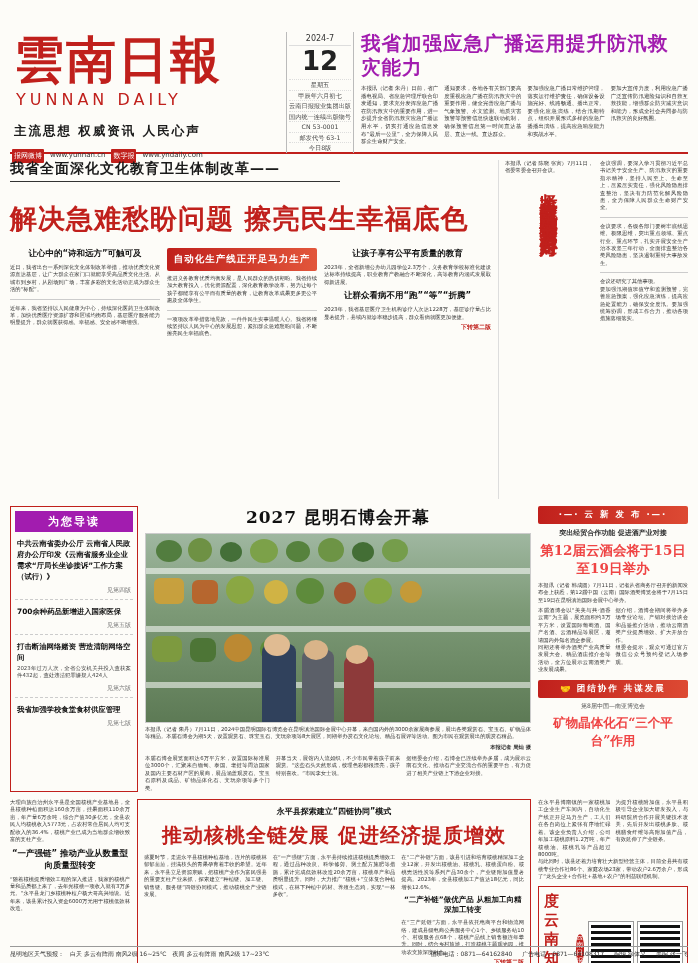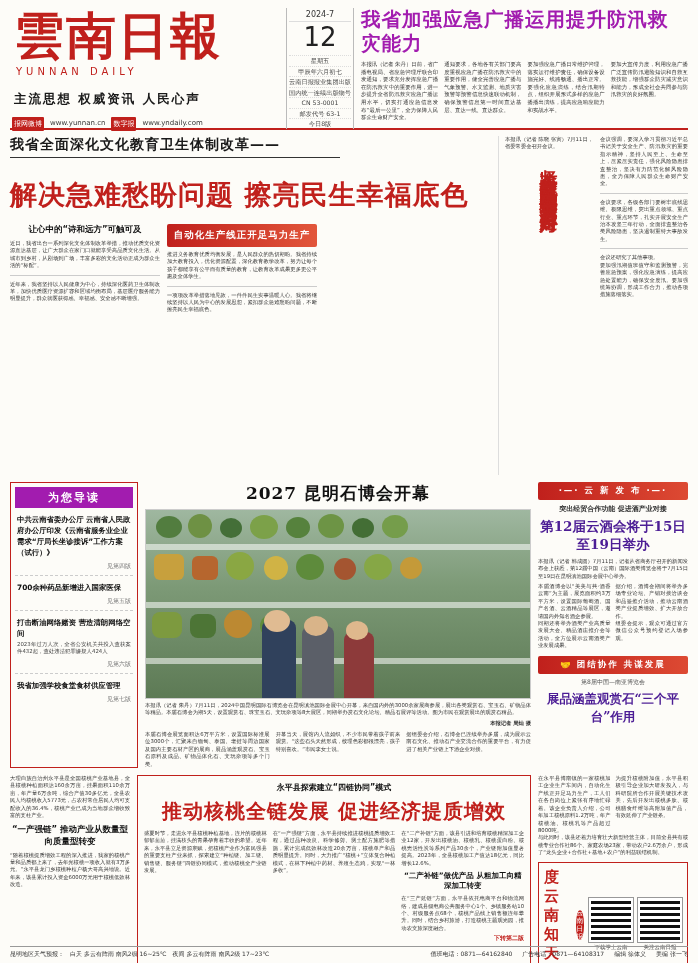--- a/index.html
+++ b/index.html
@@ -6,37 +6,37 @@
   body{
     width:698px;height:963px;
     background:#fdfcf8;
     font-family:"DejaVu Sans","Liberation Sans",sans-serif;
     color:#1a1a1a;
     overflow:hidden;
   }
   .page{position:relative;width:698px;height:963px;box-sizing:border-box;padding:8px 10px;}
 
   
-  .masthead{display:flex;align-items:flex-start;height:118px;border-bottom:2px solid #c0201c;padding-bottom:2px;}
+  .masthead{display:flex;align-items:flex-start;height:118px;border-bottom:2px solid #c0201c;padding-bottom:2px;margin-top:24px;}
   .logo-block{width:272px;flex:0 0 272px;}
   .logo-title{
     font-family:"DejaVu Serif","Liberation Serif",serif;
     font-weight:bold;font-size:50px;line-height:56px;color:#c0201c;
     letter-spacing:2px;padding-left:4px;
   }
-  .logo-pinyin{font-size:10px;letter-spacing:4px;color:#c0201c;padding-left:6px;margin-top:2px;}
+  .logo-pinyin{font-size:16px;letter-spacing:4px;color:#c0201c;padding-left:6px;margin-top:2px;}
   .logo-slogan{font-size:12.5px;letter-spacing:2px;margin-top:14px;padding-left:4px;font-weight:bold;}
   .logo-urls{display:flex;gap:4px;margin-top:9px;font-size:7px;padding-left:2px;}
   .logo-urls span{background:#c0201c;color:#fff;padding:2px 2px;border-radius:1px;}
   .logo-urls em{font-style:normal;color:#333;padding:2px 2px;}
 
   .date-block{width:62px;flex:0 0 62px;border-left:1px solid #bbb;border-right:1px solid #bbb;
       text-align:center;padding:2px 2px 0;margin-left:4px;}
   .date-ymd{font-size:8px;color:#333;border-bottom:1px solid #ddd;padding-bottom:2px;}
-  .date-day{font-size:26px;font-weight:normal;line-height:30px;color:#222;}
+  .date-day{font-size:26px;font-weight:bold;line-height:30px;color:#222;}
   .date-meta{font-size:6.2px;color:#444;line-height:8.5px;margin-top:3px;}
   .date-meta div{border-top:1px dotted #ddd;padding-top:1px;}
 
   .lead-block{flex:1;padding-left:7px;}
   .lead-title{font-family:"DejaVu Serif","Liberation Serif",serif;font-weight:bold;font-size:19.5px;letter-spacing:1px;line-height:24px;color:#a21caf;}
   .lead-cols{display:flex;gap:6px;margin-top:5px;}
   .lead-col{flex:1;font-size:5.4px;line-height:7.6px;color:#333;text-align:justify;}
   .tiny{font-size:5.3px;line-height:7.4px;color:#333;text-align:justify;}
 
   
@@ -79,21 +79,21 @@
   .photo .veg{position:absolute;border-radius:50%;opacity:.95;}
   .photo .shelf{position:absolute;left:0;right:0;height:6px;background:rgba(255,255,255,.55);}
   .photo .person{position:absolute;bottom:0;border-radius:8px 8px 0 0;}
   .photo-cap{font-size:5.3px;line-height:7.4px;color:#333;margin-top:3px;text-align:justify;}
   .right-col{width:150px;flex:0 0 150px;}
 
   .redbar{
     background:linear-gradient(90deg,#c0201c,#dd4a33);color:#fff;text-align:center;
     font-size:8.5px;font-weight:bold;padding:3px 0;letter-spacing:2px;margin-bottom:4px;border-radius:2px;
   }
-  .rb-title{font-family:"DejaVu Serif","Liberation Serif",serif;font-weight:bold;font-size:13.5px;line-height:18px;text-align:center;color:#4c1d95;margin:3px 0 5px;}
+  .rb-title{font-family:"DejaVu Serif","Liberation Serif",serif;font-weight:bold;font-size:13.5px;line-height:18px;text-align:center;color:#ef4444;margin:3px 0 5px;}
 
   
   .bottom{margin-top:7px;display:flex;gap:7px;}
   .bleft{width:120px;flex:0 0 120px;}
   .bcenter{flex:1;border:1px solid #c0201c;padding:6px;box-sizing:border-box;}
   .bkicker{font-size:8px;font-weight:bold;text-align:center;color:#111;}
   .btitle{font-family:"DejaVu Serif","Liberation Serif",serif;font-weight:bold;font-size:20px;line-height:26px;text-align:center;color:#c0201c;margin:5px 0 6px;letter-spacing:1px;}
   .bcols{display:flex;gap:6px;}
   .bright{width:150px;flex:0 0 150px;}
 
@@ -171,20 +171,27 @@
             <div class="tiny">近年来，我省坚持以人民健康为中心，持续深化医药卫生体制改革，加快优质医疗资源扩容和区域均衡布局，基层医疗服务能力明显提升，群众就医获得感、幸福感、安全感不断增强。</div>
           </div>
 
           <div class="fcol" style="flex:0 0 150px;">
             <div class="banner">自动化生产线正开足马力生产</div>
             <div class="tiny" style="margin-top:4px;">推进义务教育优质均衡发展，是人民群众的热切期盼。我省持续加大教育投入，优化资源配置，深化教育教学改革，努力让每个孩子都能享有公平而有质量的教育，让教育改革成果更多更公平惠及全体学生。</div>
             <div class="sep"></div>
             <div class="tiny">一项项改革举措落地见效，一件件民生实事温暖人心。我省将继续坚持以人民为中心的发展思想，紧扣群众急难愁盼问题，不断擦亮民生幸福底色。</div>
           </div>
 
+          <div class="fcol">
+            <div class="sub-h">让孩子享有公平有质量的教育</div>
+            <div class="tiny">2023年，全省新增公办幼儿园学位2.3万个，义务教育学校标准化建设达标率持续提高，职业教育产教融合不断深化，高等教育内涵式发展取得新进展。</div>
+            <div class="sub-h">让群众看病不用“跑”“等”“折腾”</div>
+            <div class="tiny">2023年，我省基层医疗卫生机构诊疗人次达1228万，基层诊疗量占比显著提升，县域内就诊率稳步提高，群众看病就医更加便捷。</div>
+            <div class="jump">下转第二版</div>
+          </div>
         </div>
       </div>
 
       <div class="vert-col">
         <div class="tiny">本报讯（记者 陈晓 张寅）7月11日，省委常委会召开会议。</div>
         <div style="display:flex;justify-content:center;">
           <div class="vert-title">坚决有力防范化解风险隐患确保全省安全形势稳定向好</div>
         </div>
       </div>
 
@@ -277,21 +284,21 @@
       <div style="display:flex;gap:5px;">
         <div class="tiny" style="flex:1;">同期还将举办酒类产业高质量发展大会、精品酒庄推介会等活动，全方位展示云南酒类产业发展成果。</div>
         <div class="tiny" style="flex:1;">组委会提示，观众可通过官方微信公众号预约登记入场参观。</div>
       </div>
 
       <div class="redbar" style="margin-top:6px;display:flex;align-items:center;justify-content:center;gap:4px;">
         <span>🤝</span>
         <span>团结协作  共谋发展</span>
       </div>
       <div style="font-size:6px;text-align:center;color:#555;">第8届中国—南亚博览会</div>
-      <div class="rb-title" style="font-size:12.5px;">展品涵盖观赏石“三个平台”作用</div>
+      <div class="rb-title" style="font-size:12.5px;">矿物晶体化石“三个平台”作用</div>
     </div>
   </div>
 
   <div class="bottom">
 
     <div class="bleft">
       <div class="tiny">大理白族自治州永平县是全国核桃产业基地县，全县核桃种植面积达160余万亩，挂果面积110余万亩，年产量6万余吨，综合产值30多亿元，全县农民人均核桃收入5773元，占农村常住居民人均可支配收入的36.4%，核桃产业已成为当地群众增收致富的支柱产业。</div>
       <div class="sub-h">“一产强链”  推动产业从数量型向质量型转变</div>
       <div class="tiny">“随着核桃提质增效工程的深入推进，我家的核桃产量和品质都上来了，去年光核桃一项收入就有3万多元。”永平县龙门乡核桃种植户杨大哥高兴地说。近年来，该县累计投入资金6000万元用于核桃低效林改造。</div>
     </div>

